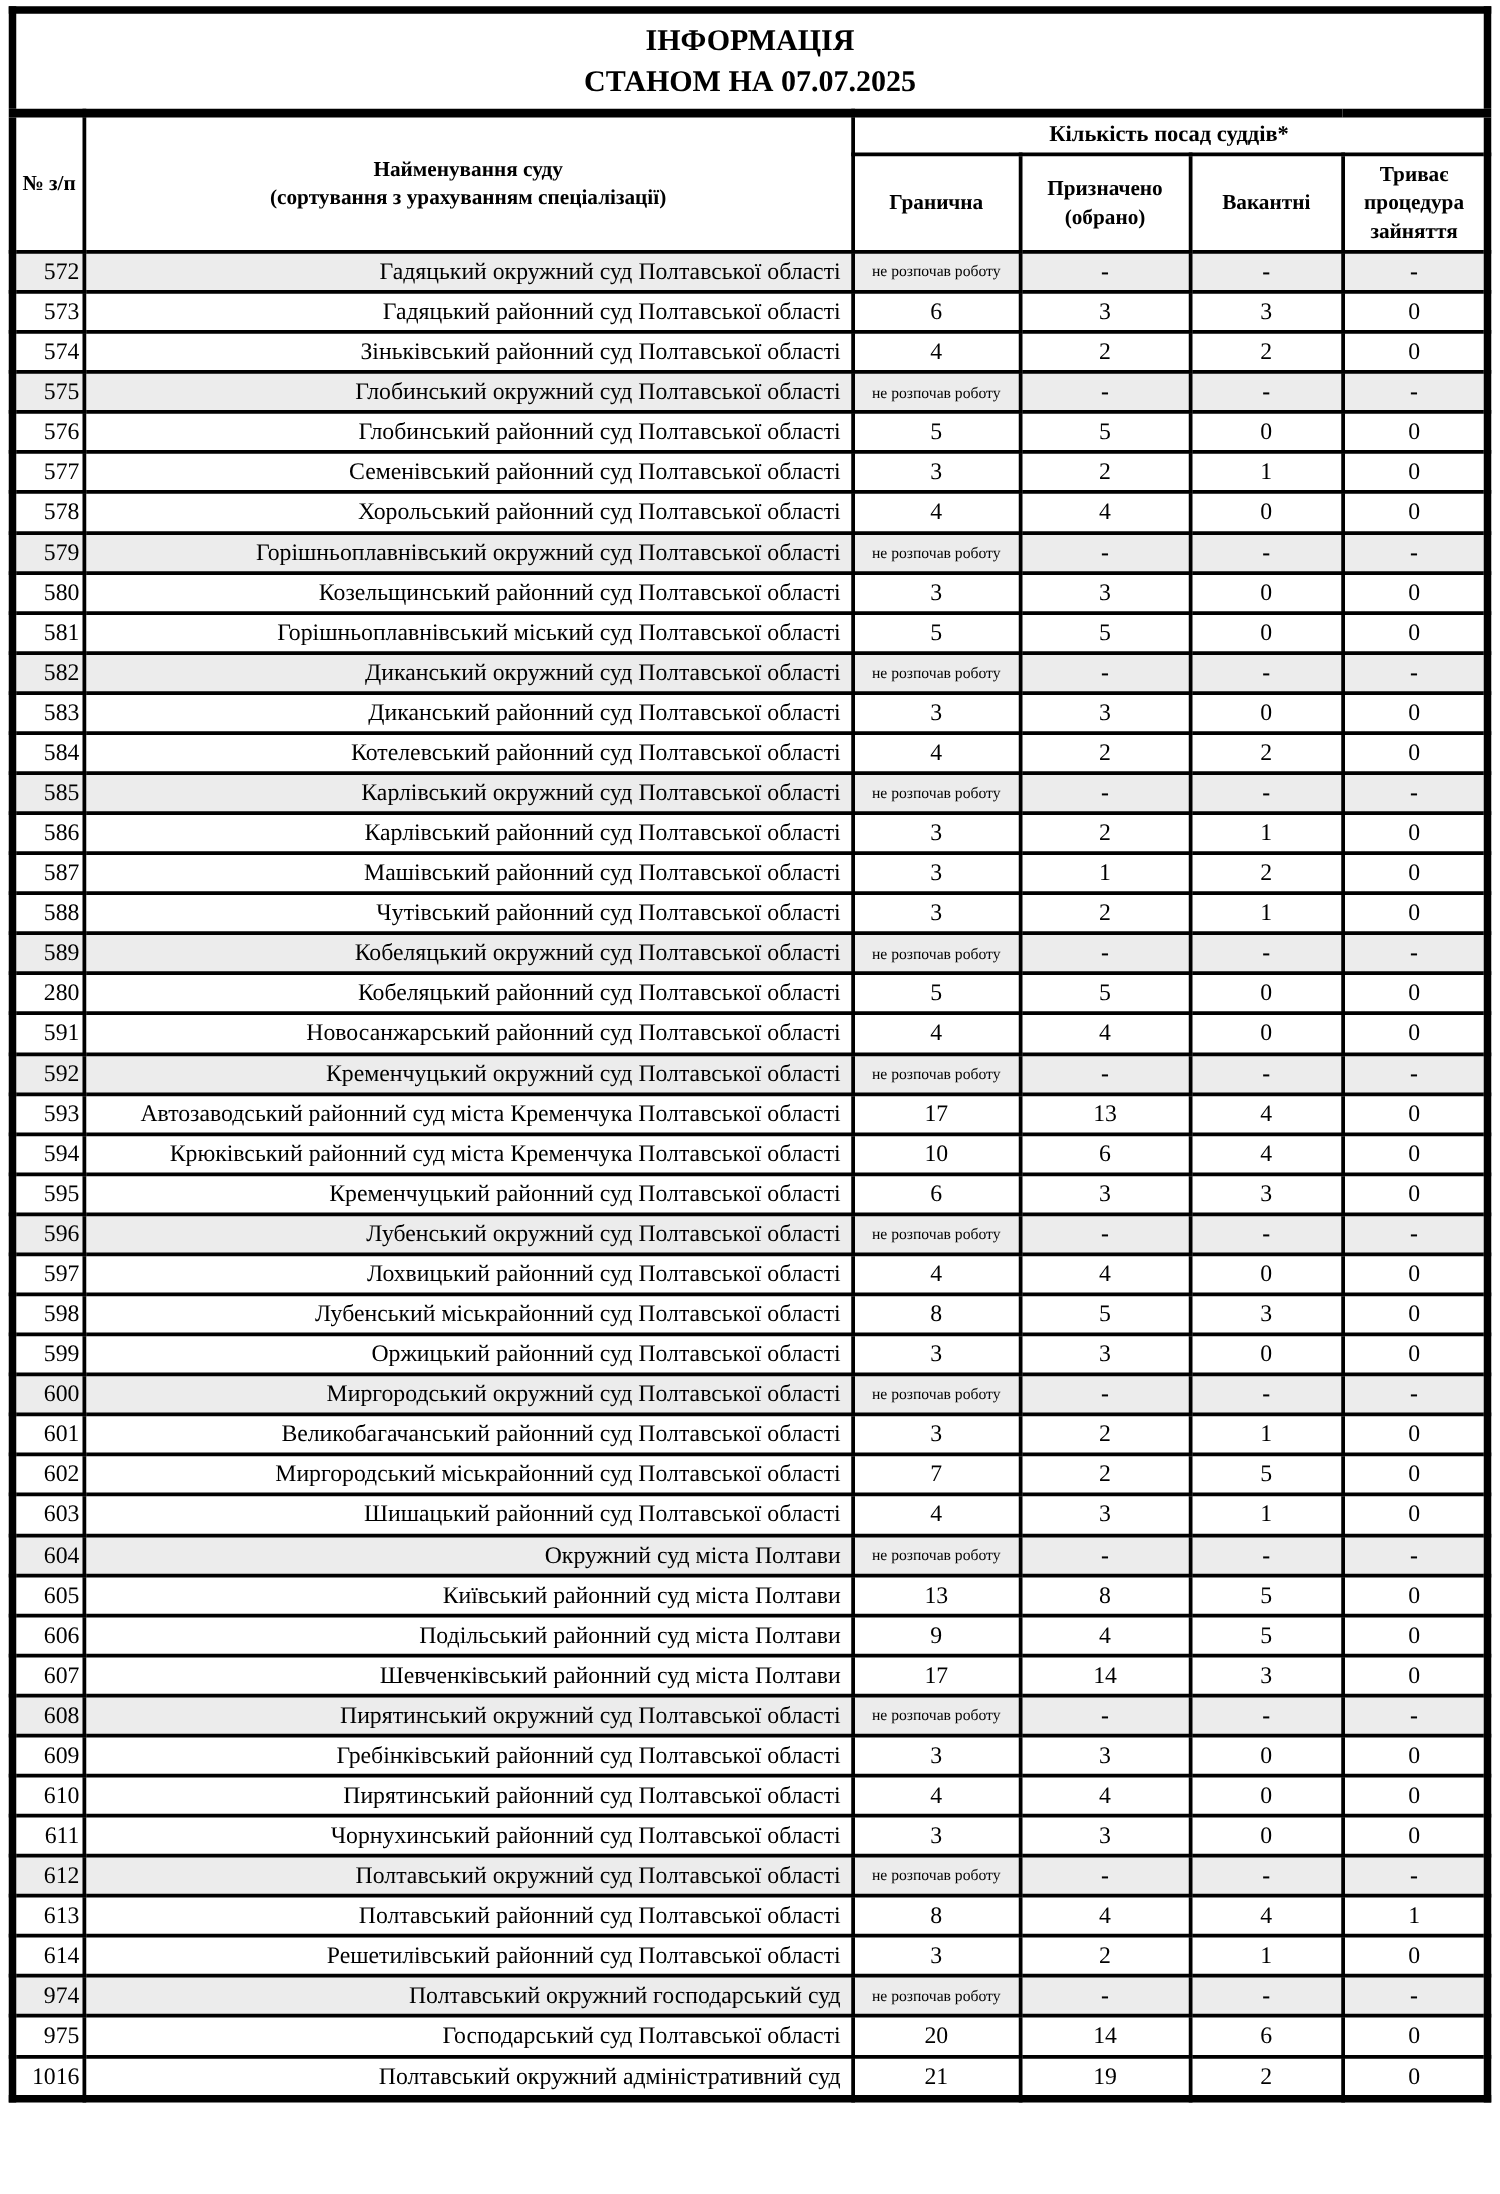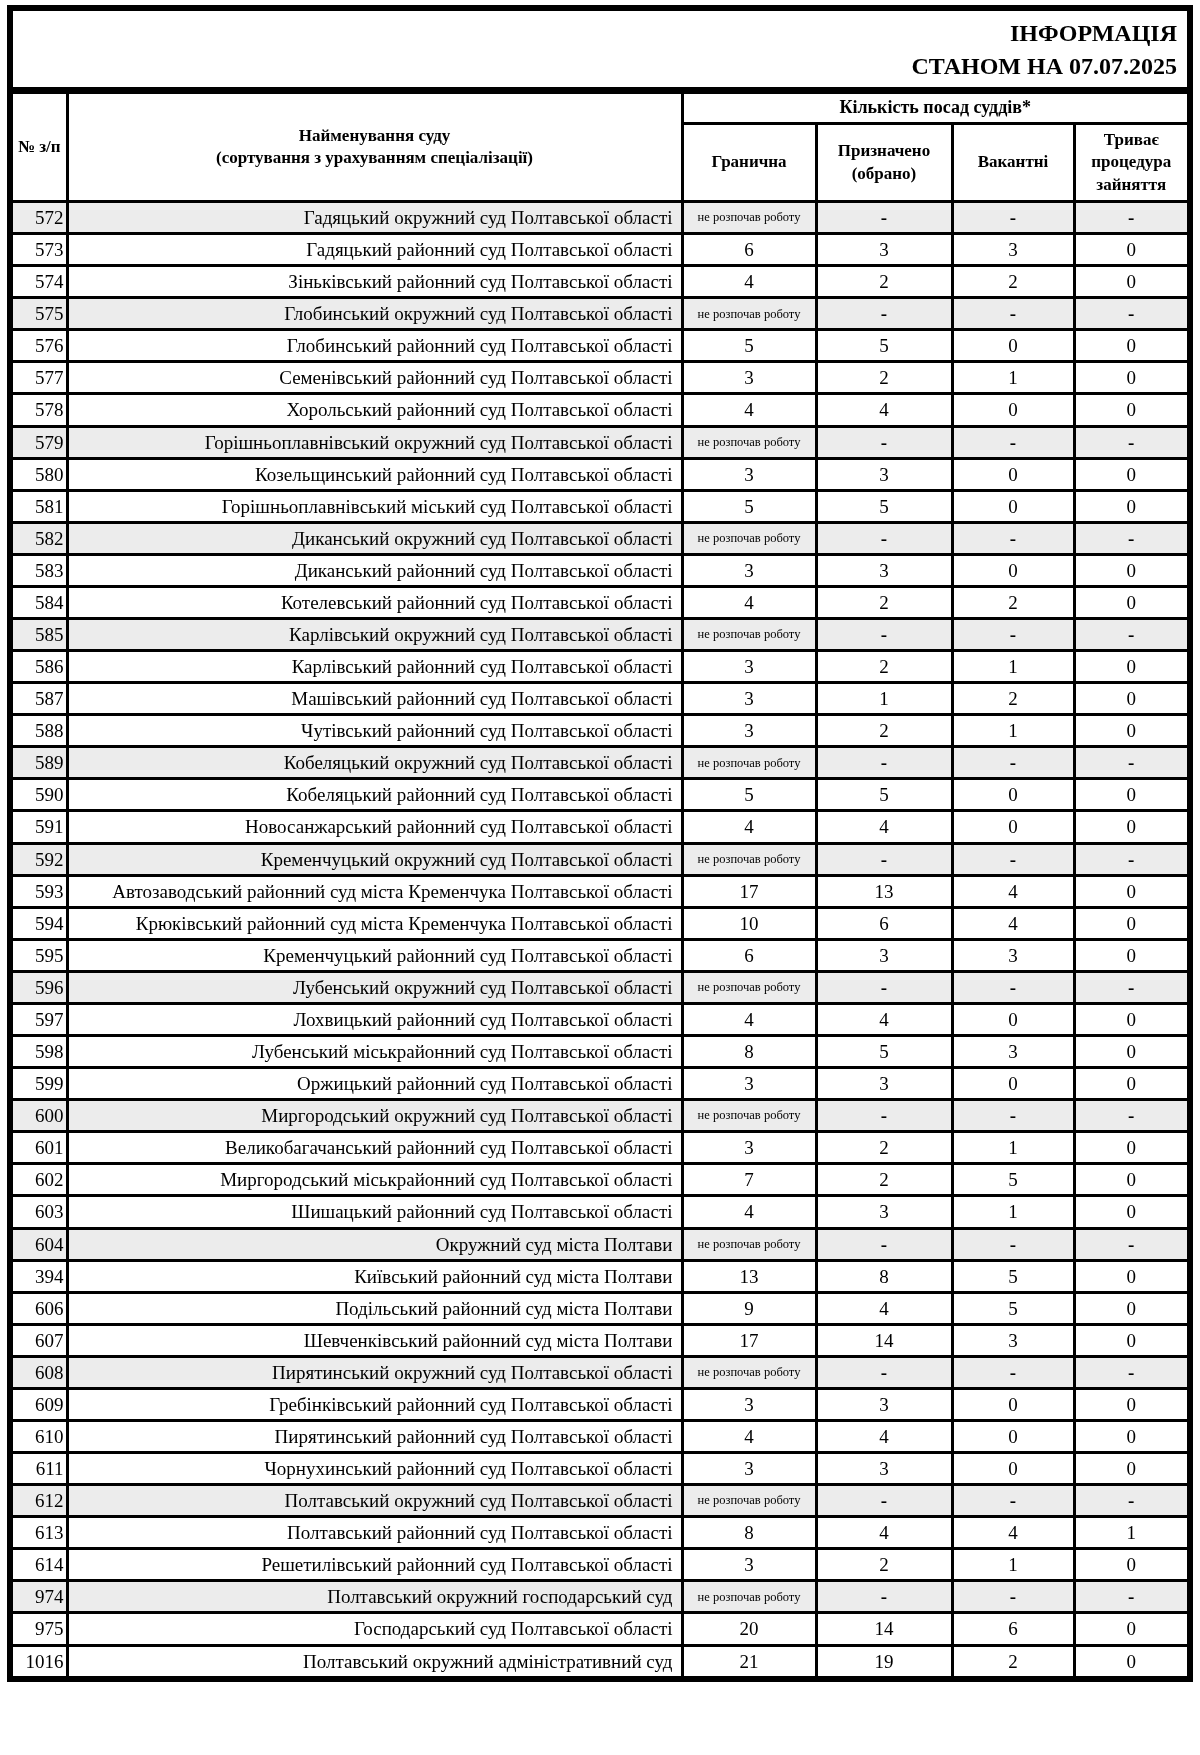--- a/index.html
+++ b/index.html
@@ -9,21 +9,21 @@
     font-family: "Liberation Serif", "DejaVu Serif", serif;
     color: #000;
   }
   .page {
     width: 1186px;
     margin: 5px 7px;
   }
   .title-box {
     border: 6px solid #000;
     border-bottom: none;
-    text-align: right;
+    text-align: center;
     font-weight: bold;
     font-size: 24px;
     line-height: 33px;
     padding: 6px 10px 4px 10px;
   }
   table.court-table {
     width: 100%;
     border-collapse: collapse;
     table-layout: fixed;
     border: 6px solid #000;
@@ -224,21 +224,21 @@
         </tr>
         <tr class="gray">
           <td class="c-num">589</td>
           <td class="c-name">Кобеляцький окружний суд Полтавської області</td>
           <td class="c-val c-notstarted">не розпочав роботу</td>
           <td class="c-val c-dash">-</td>
           <td class="c-val c-dash">-</td>
           <td class="c-val c-dash">-</td>
         </tr>
         <tr>
-          <td class="c-num">590</td>
+          <td class="c-num">280</td>
           <td class="c-name">Кобеляцький районний суд Полтавської області</td>
           <td class="c-val">5</td>
           <td class="c-val">5</td>
           <td class="c-val">0</td>
           <td class="c-val">0</td>
         </tr>
         <tr>
           <td class="c-num">591</td>
           <td class="c-name">Новосанжарський районний суд Полтавської області</td>
           <td class="c-val">4</td>
@@ -344,21 +344,21 @@
         </tr>
         <tr class="gray">
           <td class="c-num">604</td>
           <td class="c-name">Окружний суд міста Полтави</td>
           <td class="c-val c-notstarted">не розпочав роботу</td>
           <td class="c-val c-dash">-</td>
           <td class="c-val c-dash">-</td>
           <td class="c-val c-dash">-</td>
         </tr>
         <tr>
-          <td class="c-num">394</td>
+          <td class="c-num">605</td>
           <td class="c-name">Київський районний суд міста Полтави</td>
           <td class="c-val">13</td>
           <td class="c-val">8</td>
           <td class="c-val">5</td>
           <td class="c-val">0</td>
         </tr>
         <tr>
           <td class="c-num">606</td>
           <td class="c-name">Подільський районний суд міста Полтави</td>
           <td class="c-val">9</td>

